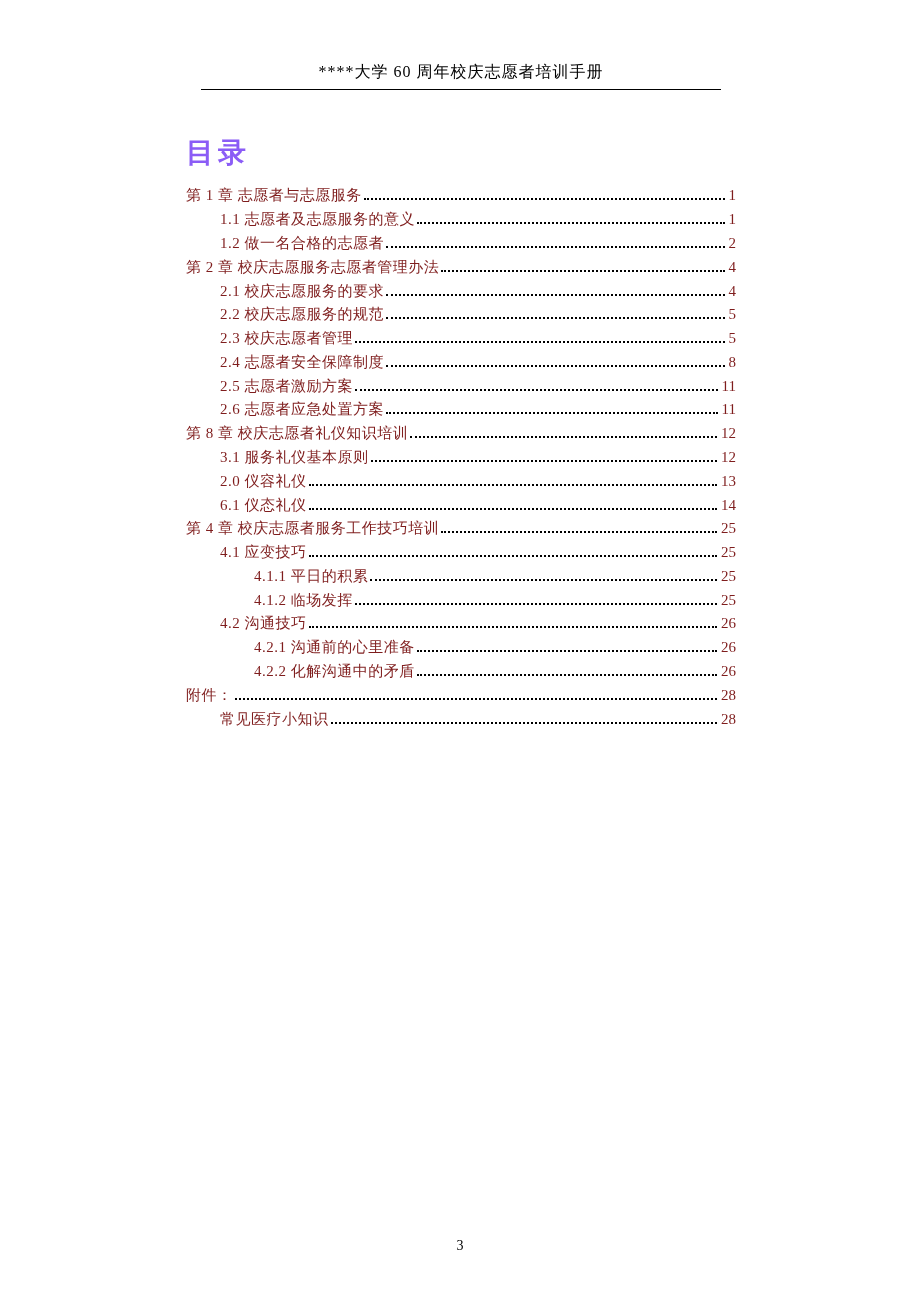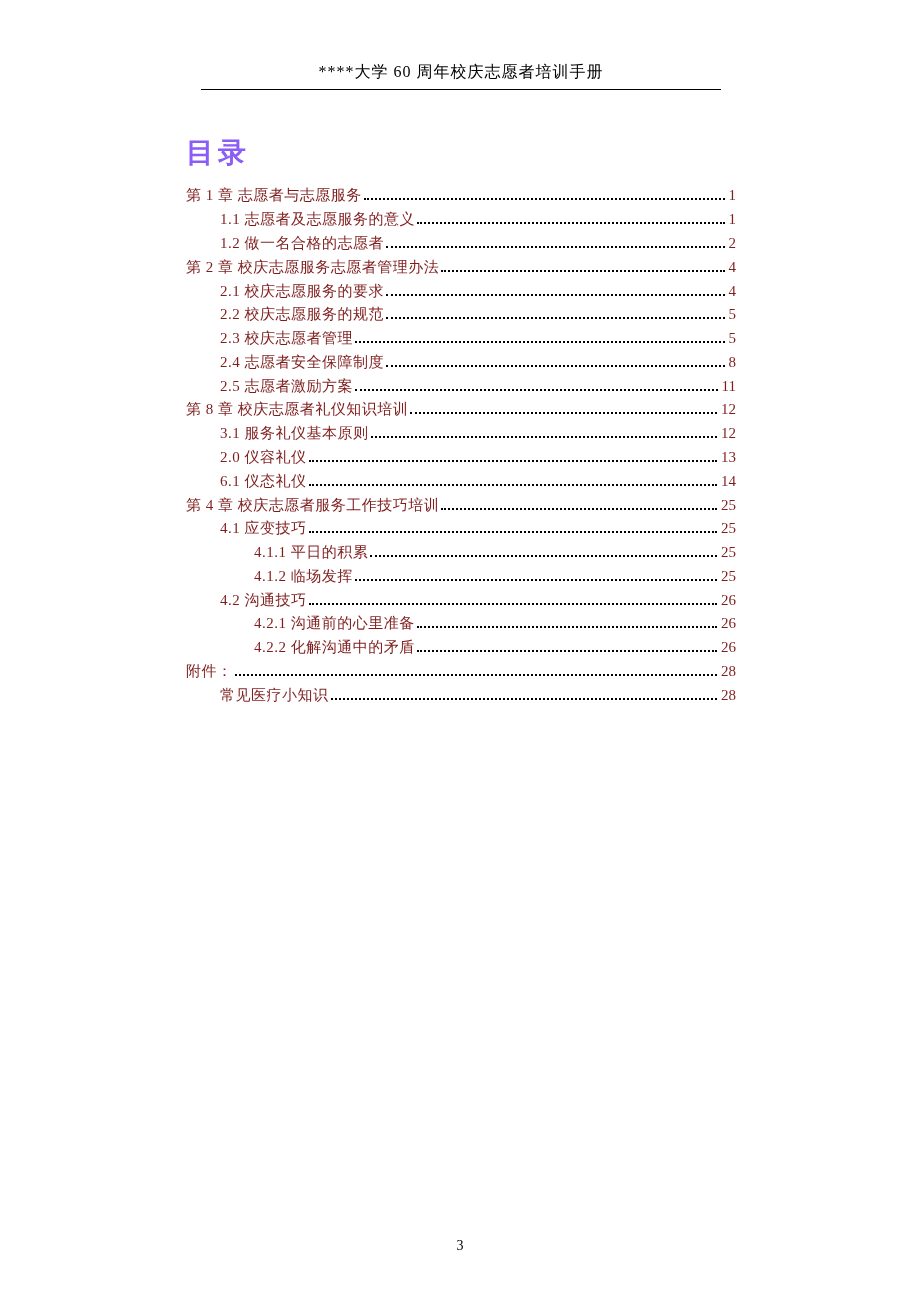--- a/index.html
+++ b/index.html
@@ -122,20 +122,25 @@
       <div class="toc-row level-1">
         <span class="toc-label">2.4  志愿者安全保障制度</span>
         <span class="toc-leader"></span>
         <span class="toc-page">8</span>
       </div>
       <div class="toc-row level-1">
         <span class="toc-label">2.5  志愿者激励方案</span>
         <span class="toc-leader"></span>
         <span class="toc-page">11</span>
       </div>
+      <div class="toc-row level-1">
+        <span class="toc-label">2.6  志愿者应急处置方案</span>
+        <span class="toc-leader"></span>
+        <span class="toc-page">11</span>
+      </div>
       <div class="toc-row level-0">
         <span class="toc-label">第 8 章  校庆志愿者礼仪知识培训</span>
         <span class="toc-leader"></span>
         <span class="toc-page">12</span>
       </div>
       <div class="toc-row level-1">
         <span class="toc-label">3.1  服务礼仪基本原则</span>
         <span class="toc-leader"></span>
         <span class="toc-page">12</span>
       </div>

